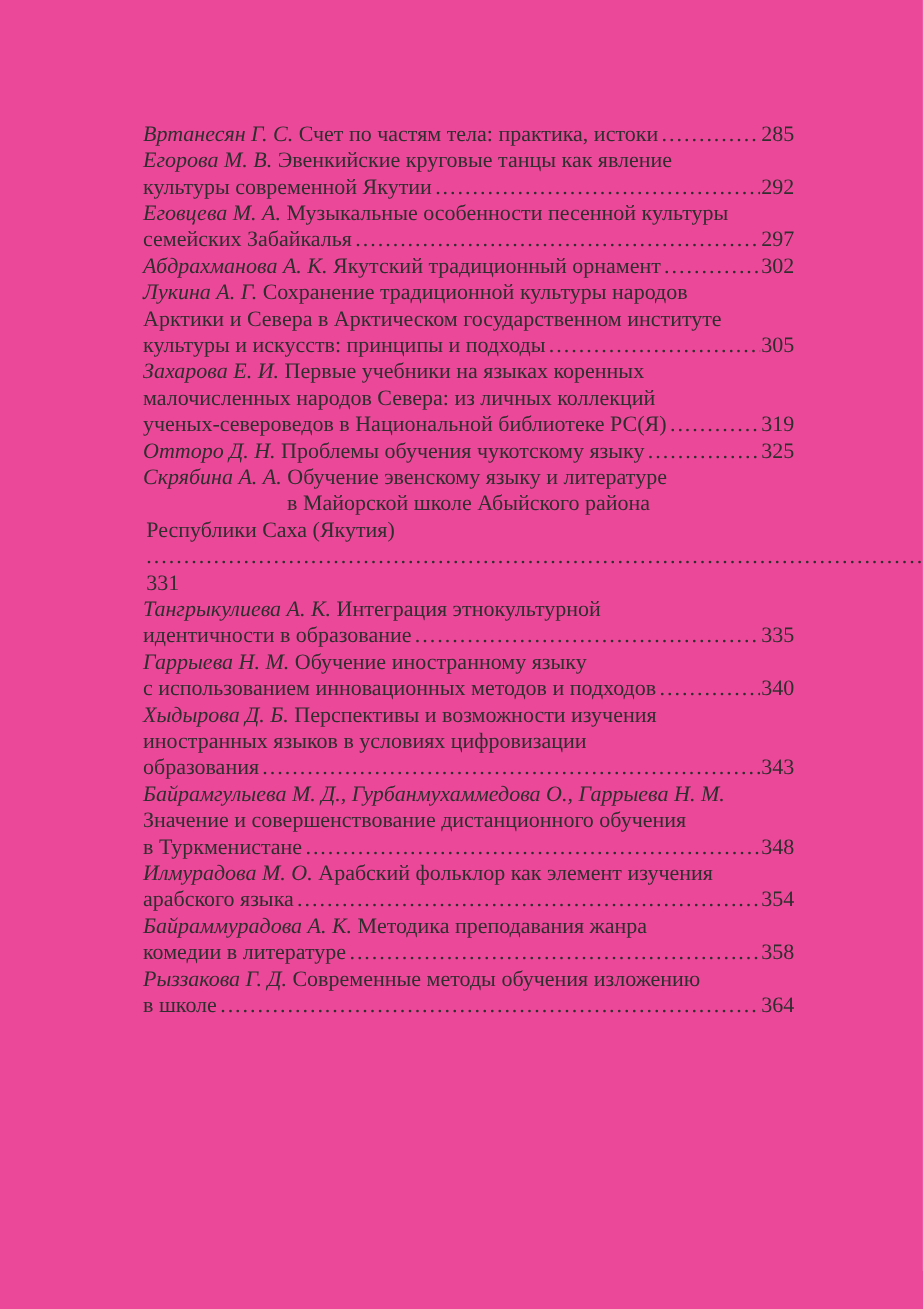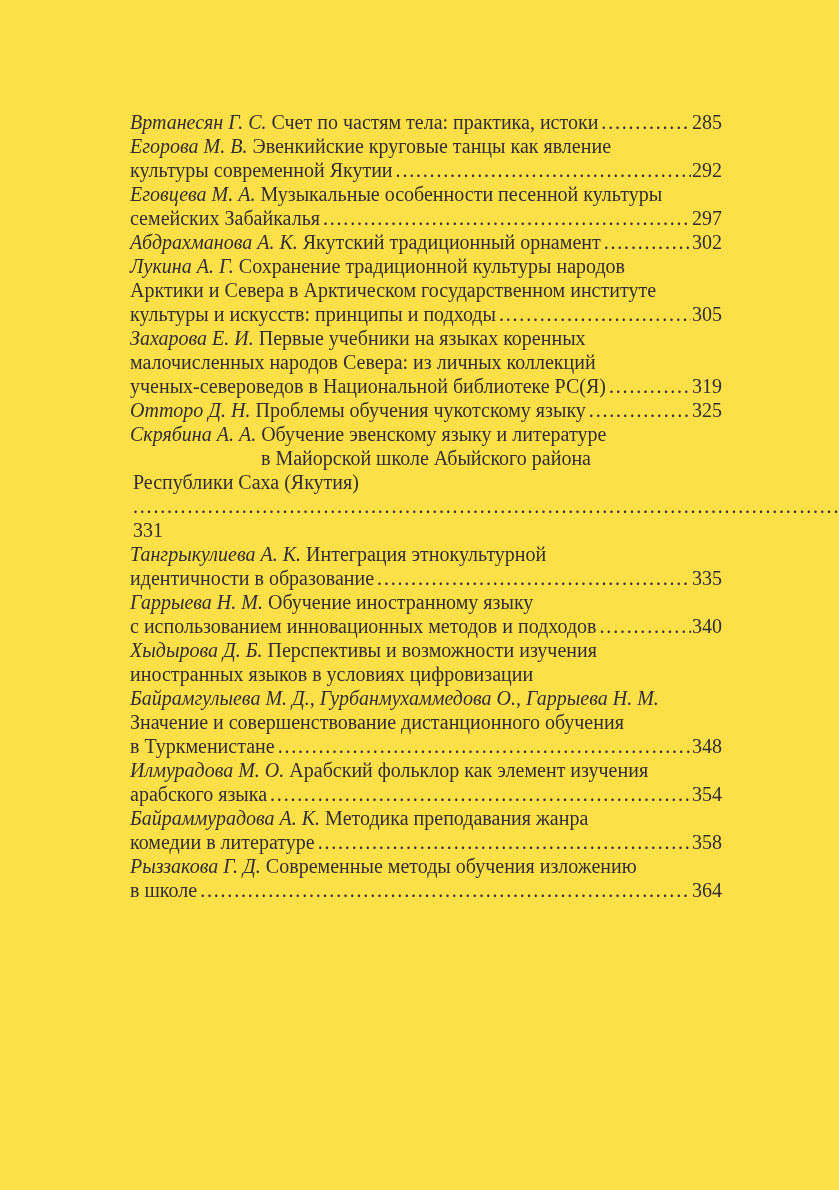--- a/index.html
+++ b/index.html
@@ -53,21 +53,21 @@
   }
   .pagenum {
     flex: 0 0 auto;
     white-space: nowrap;
     text-align: left;
   }
 </style>
 </head>
 <body>
 
-<div class="page" style="background: #fde047;">
+<div class="page" style="background: #ec4899;">
   <div class="toc" id="toc">
       <div class="entry">
         <div class="line" style="color: rgb(47, 47, 47);">
           <span class="text"><span class="author">Вртанесян Г. С.</span> Счет по частям тела: практика, истоки</span>
           <span class="dots"></span>
           <span class="pagenum">285</span>
         </div>
       </div>
       <div class="entry">
         <div class="line" style="color: rgb(47, 47, 47);">
@@ -161,20 +161,25 @@
           <span class="dots"></span>
           <span class="pagenum">340</span>
         </div>
       </div>
       <div class="entry">
         <div class="line" style="color: rgb(47, 47, 47);">
           <span class="text"><span class="author">Хыдырова Д. Б.</span> Перспективы и возможности изучения</span>
         </div>
         <div class="line" style="color: rgb(47, 47, 47);">
           <span class="text">иностранных языков в условиях цифровизации</span>
+        </div>
+        <div class="line" style="color: rgb(47, 47, 47);">
+          <span class="text">образования</span>
+          <span class="dots"></span>
+          <span class="pagenum">343</span>
         </div>
       </div>
       <div class="entry">
         <div class="line" style="color: rgb(47, 47, 47);">
           <span class="text"><span class="author">Байрамгулыева М. Д., Гурбанмухаммедова О., Гаррыева Н. М.</span></span>
         </div>
         <div class="line" style="color: rgb(47, 47, 47);">
           <span class="text">Значение и совершенствование дистанционного обучения</span>
         </div>
         <div class="line" style="color: rgb(47, 47, 47);">

